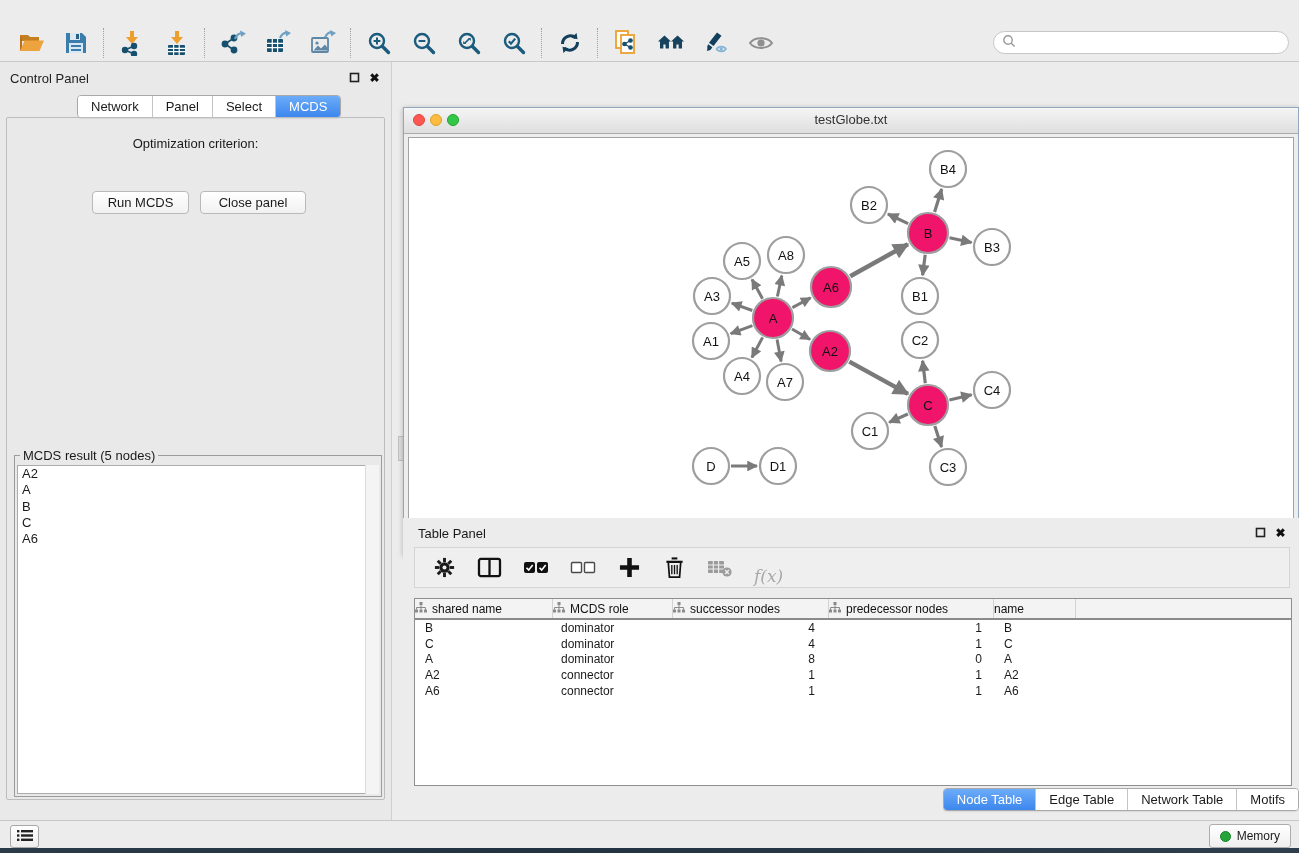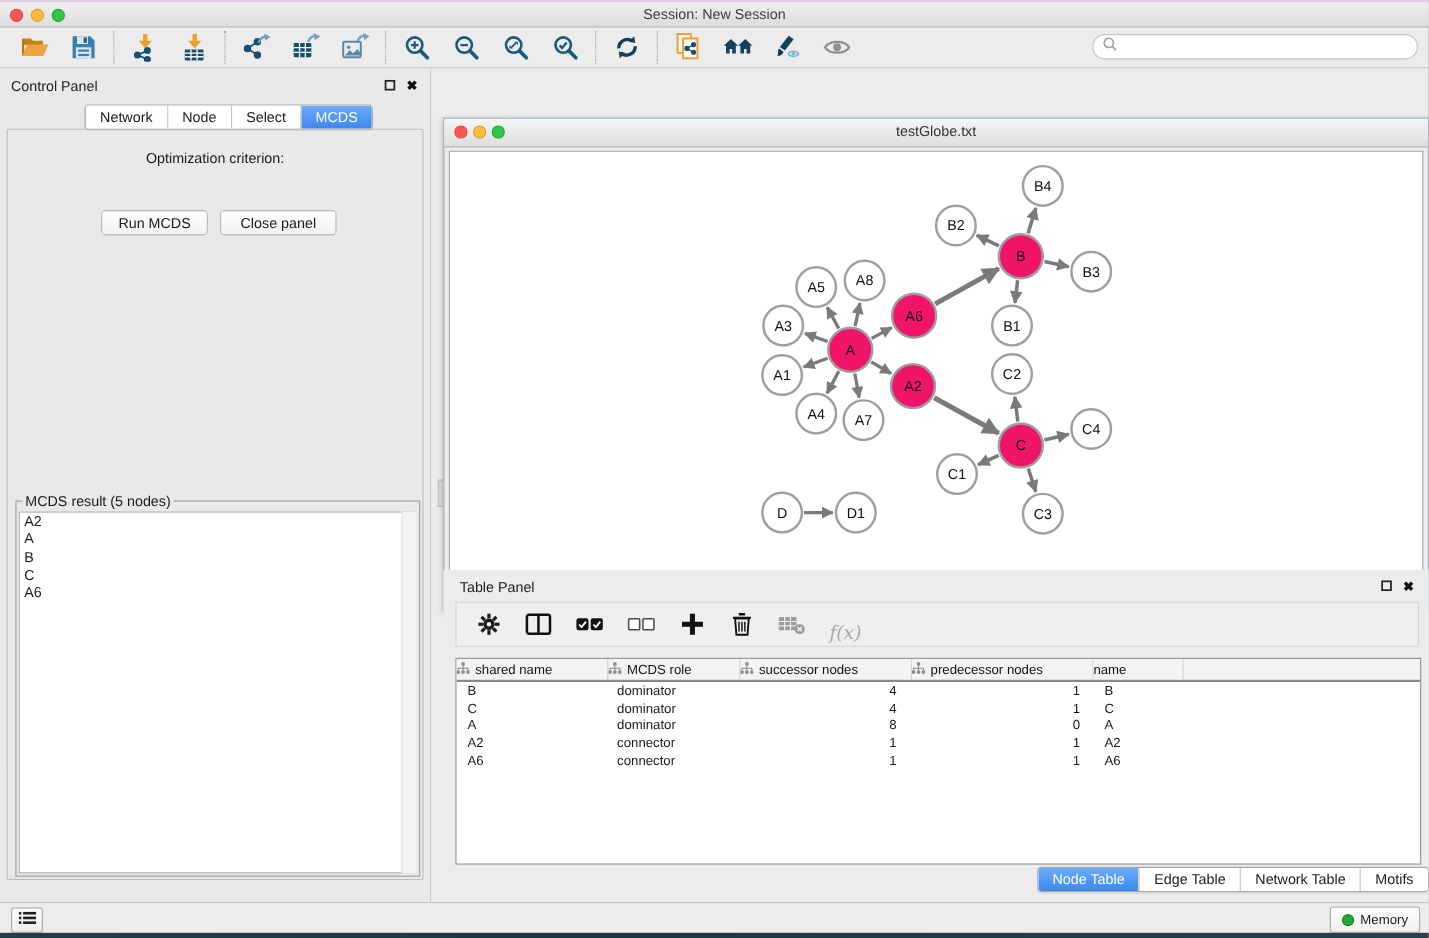--- a/index.html
+++ b/index.html
@@ -110,28 +110,20 @@
     display:flex;align-items:center;gap:6px;font-size:12px;}
   .mem-dot{width:11px;height:11px;border-radius:50%;background:#23A637;border:1px solid #18822A;box-sizing:border-box;}
   .desktop-strip{position:absolute;left:0;right:0;bottom:0;height:5px;
     background:linear-gradient(90deg,#2B3A47,#223240 40%,#2E3E4C);}
 </style>
 </head>
 <body>
 
 <div class="screen">
 
-  <div class="titlebar">
-    <div class="traffic">
-      <div class="light red"></div>
-      <div class="light yellow"></div>
-      <div class="light green"></div>
-    </div>
-    <div class="titlebar-text">Session: New Session</div>
-  </div>
 
   <div class="toolbar" id="toolbar">
       <div class="tgroup">
         <div class="tool">
           <svg width="27" height="24" viewBox="0 0 27 24">
             <path fill="#C67F1E" d="M2 4h8l2 2h9v4H2z"></path>
             <path fill="#B96F16" d="M2 20V6h2v12z"></path>
             <path fill="#EDA33E" d="M2 20L6.5 9.5H26L21.5 20z"></path>
           </svg>
         </div>
@@ -299,21 +291,21 @@
       <span class="ph-btn" style="right:30px;">
           <svg width="11" height="11">
             <rect x="1.5" y="1.5" width="8" height="8" fill="none" stroke="#222" stroke-width="1.6"></rect>
           </svg>
         </span>
       <span class="ph-btn" style="right:10px;">✖</span>
     </div>
     <div class="cp-tabs">
       <div class="seg-group" id="cp-tabs">
           <div class="seg">Network</div>
-          <div class="seg">Node</div>
+          <div class="seg">Panel</div>
           <div class="seg">Select</div>
           <div class="seg selected">MCDS</div>
         </div>
     </div>
     <div class="cp-box"></div>
     <div class="opt-label">Optimization criterion:</div>
     <div class="btn" style="left:92px;top:129px;width:97px;">Run MCDS</div>
     <div class="btn" style="left:200px;top:129px;width:106px;">Close panel</div>
     <div class="fieldset">
       <span class="legend">MCDS result (5 nodes)</span>

